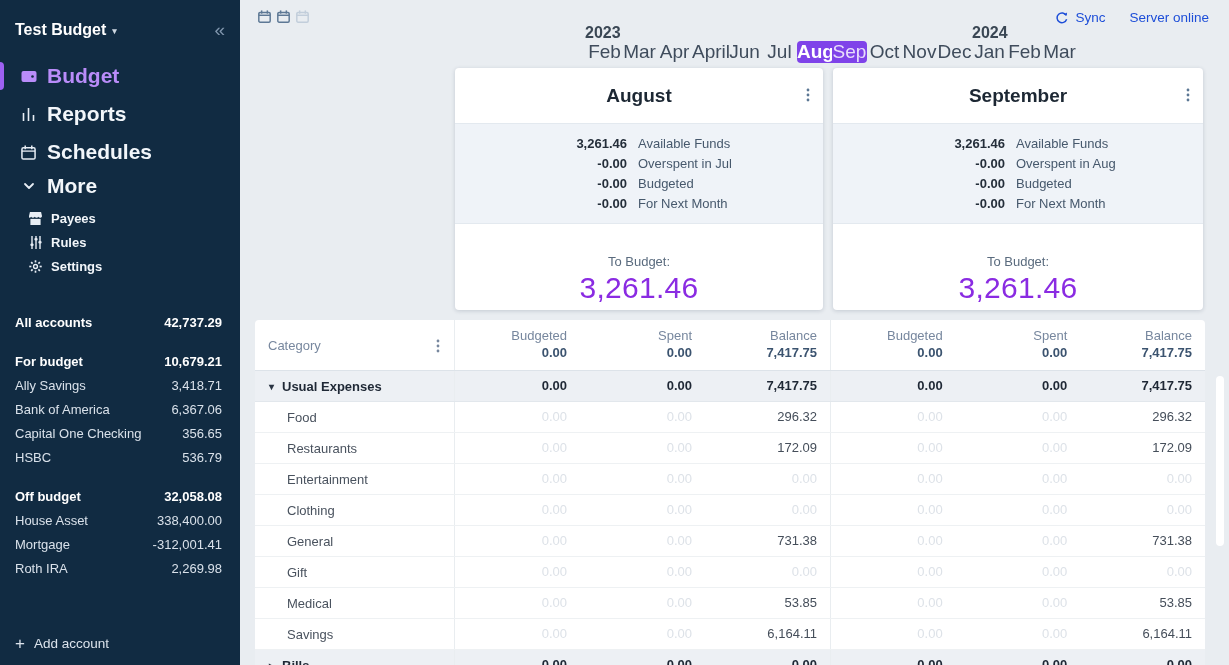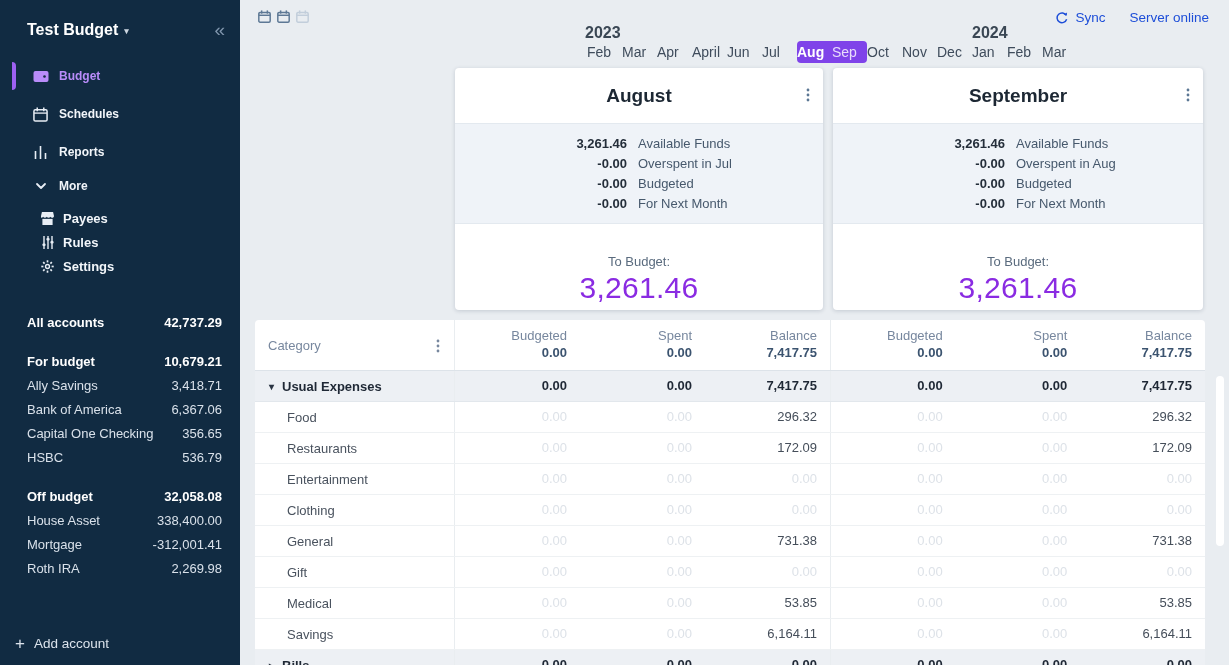--- a/index.html
+++ b/index.html
@@ -1,27 +1,27 @@
 <!DOCTYPE html>
 <html><head>
 <meta charset="utf-8">
 <style>
   * { margin:0; padding:0; box-sizing:border-box; }
   html,body { width:1229px; height:665px; overflow:hidden; }
   body { font-family:"Liberation Sans", sans-serif; background:#e9edf1; position:relative; }
 
   
-  aside.sidebar { position:absolute; left:0; top:0; width:240px; height:665px; background:#112b42; color:#fff; z-index:5;padding-left:12px; }
+  aside.sidebar { position:absolute; left:0; top:0; width:240px; height:665px; background:#112b42; color:#fff; z-index:5; }
   .sb-title-row { display:flex; align-items:center; margin:20px 15px 0 15px; }
   .sb-title { display:flex; align-items:center; gap:6px; font-size:16px; font-weight:bold; color:#fff; cursor:pointer; }
   .sb-title .caret { font-size:9px; color:#cdd6e0; margin-top:2px; }
   .sb-collapse { margin-left:auto; font-size:19px; color:#8096ad; line-height:1; cursor:pointer; }
   .sb-nav { margin-top:18px; }
   .sb-item { position:relative; display:flex; align-items:center; gap:10px; height:38px; padding-left:20px;
-             font-size:12px; font-weight:bold; color:#f2f6fa; cursor:pointer;text-align:right; }
+             font-size:21px; font-weight:bold; color:#f2f6fa; cursor:pointer;text-align:right; }
   .sb-item .ic { width:17px; display:flex; justify-content:center; color:#e8eef5; }
   .sb-item.active { color:#b98cf9; }
   .sb-item.active .ic { color:#b98cf9; }
   .sb-item.active::before { content:""; position:absolute; left:0; top:5px; width:4px; height:28px;
                             background:#9d61f2; border-radius:0 4px 4px 0; }
   .sb-sub { margin-top:5px; }
   .sb-subitem { display:flex; align-items:center; gap:9px; height:24px; padding-left:29px;
                 font-size:13px; font-weight:bold; color:#f2f6fa; cursor:pointer; }
   .sb-subitem .ic { width:13px; display:flex; justify-content:center; color:#e8eef5; }
   .sb-accounts { margin-top:32px; font-size:13px; }
@@ -39,21 +39,21 @@
   .cal-toggles .tg { color:#5d7895; cursor:pointer; display:flex; }
   .cal-toggles .tg.faded { color:#c2cedb; }
   .topright { position:absolute; right:20px; top:10px; display:flex; align-items:center; gap:24px;
               font-size:13.5px; color:#1d4ed8; }
   .sync-btn { display:flex; align-items:center; gap:6px; cursor:pointer; }
   .server-btn { cursor:pointer; }
 
   .timeline { position:absolute; left:347px; top:24px; }
   .tl-year { position:absolute; top:0; font-size:16px; font-weight:bold; color:#3a4754; }
   .tl-months { display:flex; margin-top:17px; }
-  .tl-months .m { width:35px; height:22px; line-height:22px; font-size:14px;
+  .tl-months .m { width:35px; height:22px; line-height:22px; text-align:center; font-size:19px;
                   color:#3f4c5c; cursor:pointer; }
   .tl-months .m.sel { background:#7f43e9; color:rgba(255,255,255,0.82); }
   .tl-months .m.sel.cur { color:#ffffff; font-weight:bold; }
   .tl-months .m.sel.first { border-radius:4px 0 0 4px; }
   .tl-months .m.sel.last { border-radius:0 4px 4px 0; }
 
   
   .card { position:absolute; top:68px; height:242px; background:#fff; border-radius:4px;
           box-shadow:0 1px 4px rgba(25,45,70,.18); overflow:hidden; }
   .card.c0 { left:215px; width:368px; }
@@ -116,38 +116,38 @@
         <span class="ic">
           <svg width="16" height="13" viewBox="0 0 16 13" fill="currentColor">
             <rect x="0.5" y="1" width="15" height="11" rx="2"></rect>
             <circle cx="11.5" cy="6.5" r="1.3" fill="#112b42"></circle>
           </svg>
         </span>
         <span>Budget</span>
       </div>
       <div class="sb-item">
         <span class="ic">
+          <svg width="15" height="14" viewBox="0 0 15 14" fill="none" stroke="currentColor" stroke-width="1.6">
+            <line x1="2.5" y1="14" x2="2.5" y2="6"></line>
+            <line x1="7.5" y1="14" x2="7.5" y2="1"></line>
+            <line x1="12.5" y1="14" x2="12.5" y2="8"></line>
+          </svg>
+        </span>
+        <span>Reports</span>
+      </div>
+      <div class="sb-item">
+        <span class="ic">
           <svg width="15" height="15" viewBox="0 0 16 16" fill="none" stroke="currentColor" stroke-width="1.6">
             <rect x="1" y="3" width="14" height="12" rx="1.5"></rect>
             <line x1="4.5" y1="0.5" x2="4.5" y2="4.5"></line>
             <line x1="11.5" y1="0.5" x2="11.5" y2="4.5"></line>
             <line x1="1" y1="6.5" x2="15" y2="6.5" stroke-width="1.4"></line>
           </svg>
         </span>
         <span>Schedules</span>
-      </div>
-      <div class="sb-item">
-        <span class="ic">
-          <svg width="15" height="14" viewBox="0 0 15 14" fill="none" stroke="currentColor" stroke-width="1.6">
-            <line x1="2.5" y1="14" x2="2.5" y2="6"></line>
-            <line x1="7.5" y1="14" x2="7.5" y2="1"></line>
-            <line x1="12.5" y1="14" x2="12.5" y2="8"></line>
-          </svg>
-        </span>
-        <span>Reports</span>
       </div>
     </nav>
   <div class="sb-item" style="height:30px;">
     <span class="ic">
       <svg width="12" height="8" viewBox="0 0 12 8" fill="none" stroke="currentColor" stroke-width="1.8" stroke-linecap="round" stroke-linejoin="round">
           <polyline points="2,2 6,6 10,2"></polyline>
         </svg>
     </span>
     <span>More</span>
   </div>

